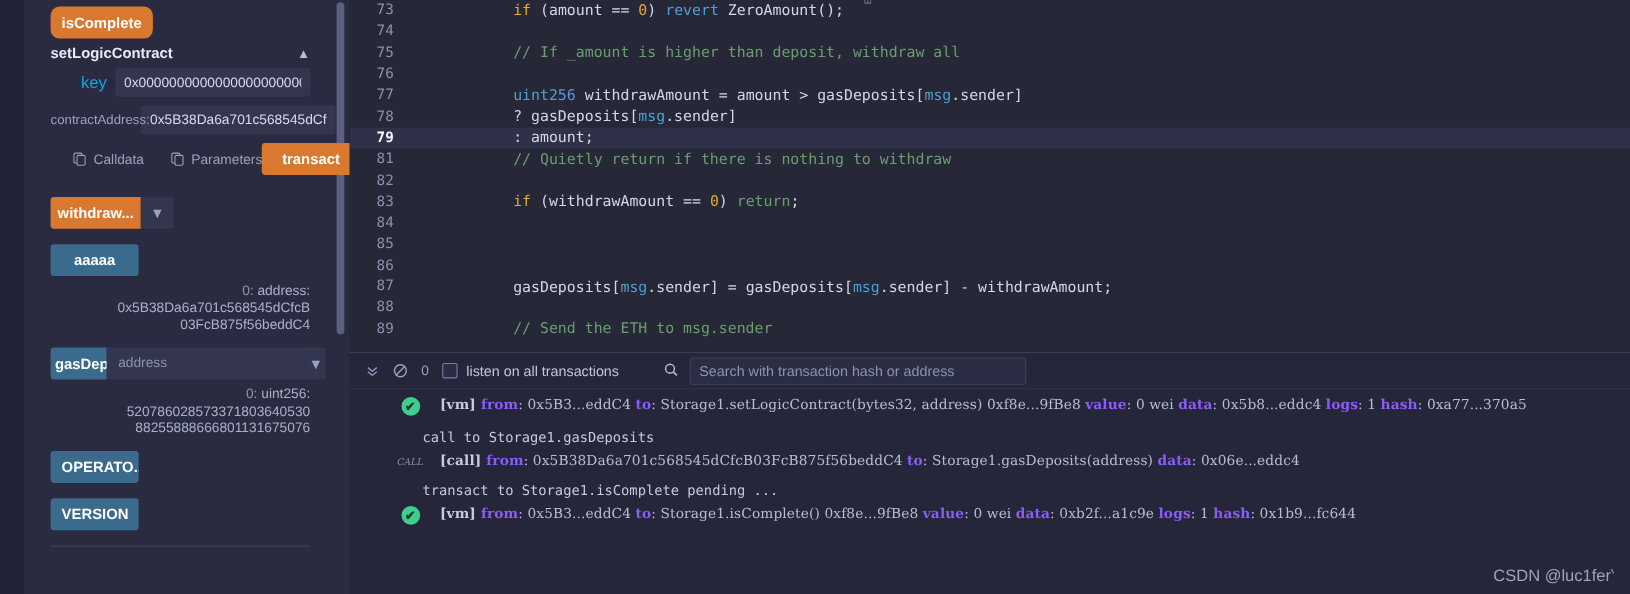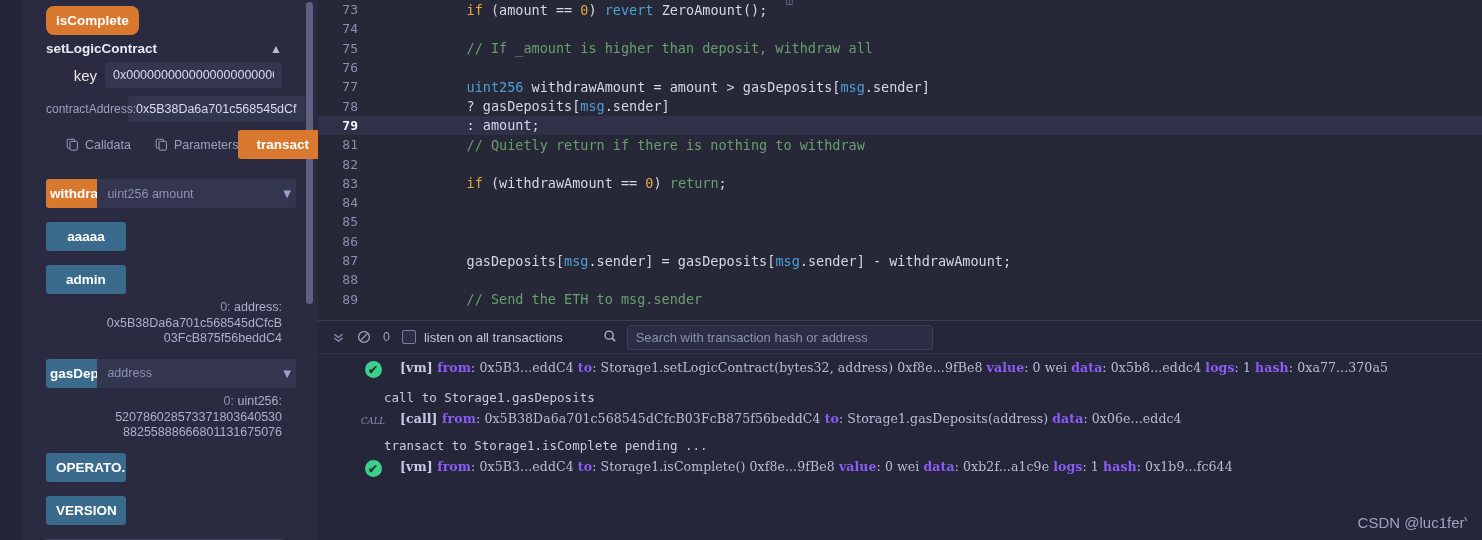--- a/index.html
+++ b/index.html
@@ -91,21 +91,21 @@
   .chev-up { color:#b7bdd8; font-size: 12px; margin-right: 14px; }
   .param-row {
     display: flex; align-items: center; margin: 0 0 8px 0;
     padding-left: 24px; width: 274px;
   }
   .param-label {
     width: 82px; text-align: right; padding-right: 8px;
     color: #9aa0bd; font-size: 12px; white-space: nowrap;
     position: relative;
   }
-  .param-label.hl { color: #e5e5e5; font-size: 15px; font-weight: 400; }
+  .param-label.hl { color: #0ea5e9; font-size: 15px; font-weight: 400; }
   .tip-arrow {
     position:absolute; right:1px; top:50%; transform: translateY(-50%);
     width: 0; height: 0;
     border-top: 4px solid transparent;
     border-bottom: 4px solid transparent;
     border-left: 5px solid #252639;
   }
   .param-input {
     flex: 1; background: #343650; border: none; border-radius: 3px;
     color: #d7dbee; font-size: 12.5px; padding: 6px 8px;
@@ -279,31 +279,27 @@
             <rect x="1.5" y="1.5" width="9" height="11" rx="1.5" fill="none" stroke="#9aa0bd" stroke-width="1.2"></rect>
             <rect x="5" y="4" width="9" height="11" rx="1.5" fill="#2a2b41" stroke="#9aa0bd" stroke-width="1.2"></rect>
           </svg>
           <span>Parameters</span>
         </span>
         <button class="transact-btn">transact</button>
       </div>
 
       <div class="fn-row" style="margin-top:20px;">
         <button class="fn-btn-orange">withdraw...</button>
-        <input class="fn-input" type="text" placeholder="uint256 amount" style="">
         <span class="chev-box">▼</span>
       </div>
 
       <div class="btn-block">
         <button class="btn-blue">aaaaa</button>
       </div>
 
-      <div class="btn-block">
-        <button class="btn-blue">admin</button>
-      </div>
 
       <div class="result-line result-wrap">
         <span class="idx">0:</span>
         <span>address:</span>
         <span>0x5B38Da6a701c568545dCfcB</span>
         <span>03FcB875f56beddC4</span>
       </div>
 
       <div class="fn-row" style="margin-top:12px;">
         <button class="fn-btn-blue">gasDeposits</button>

